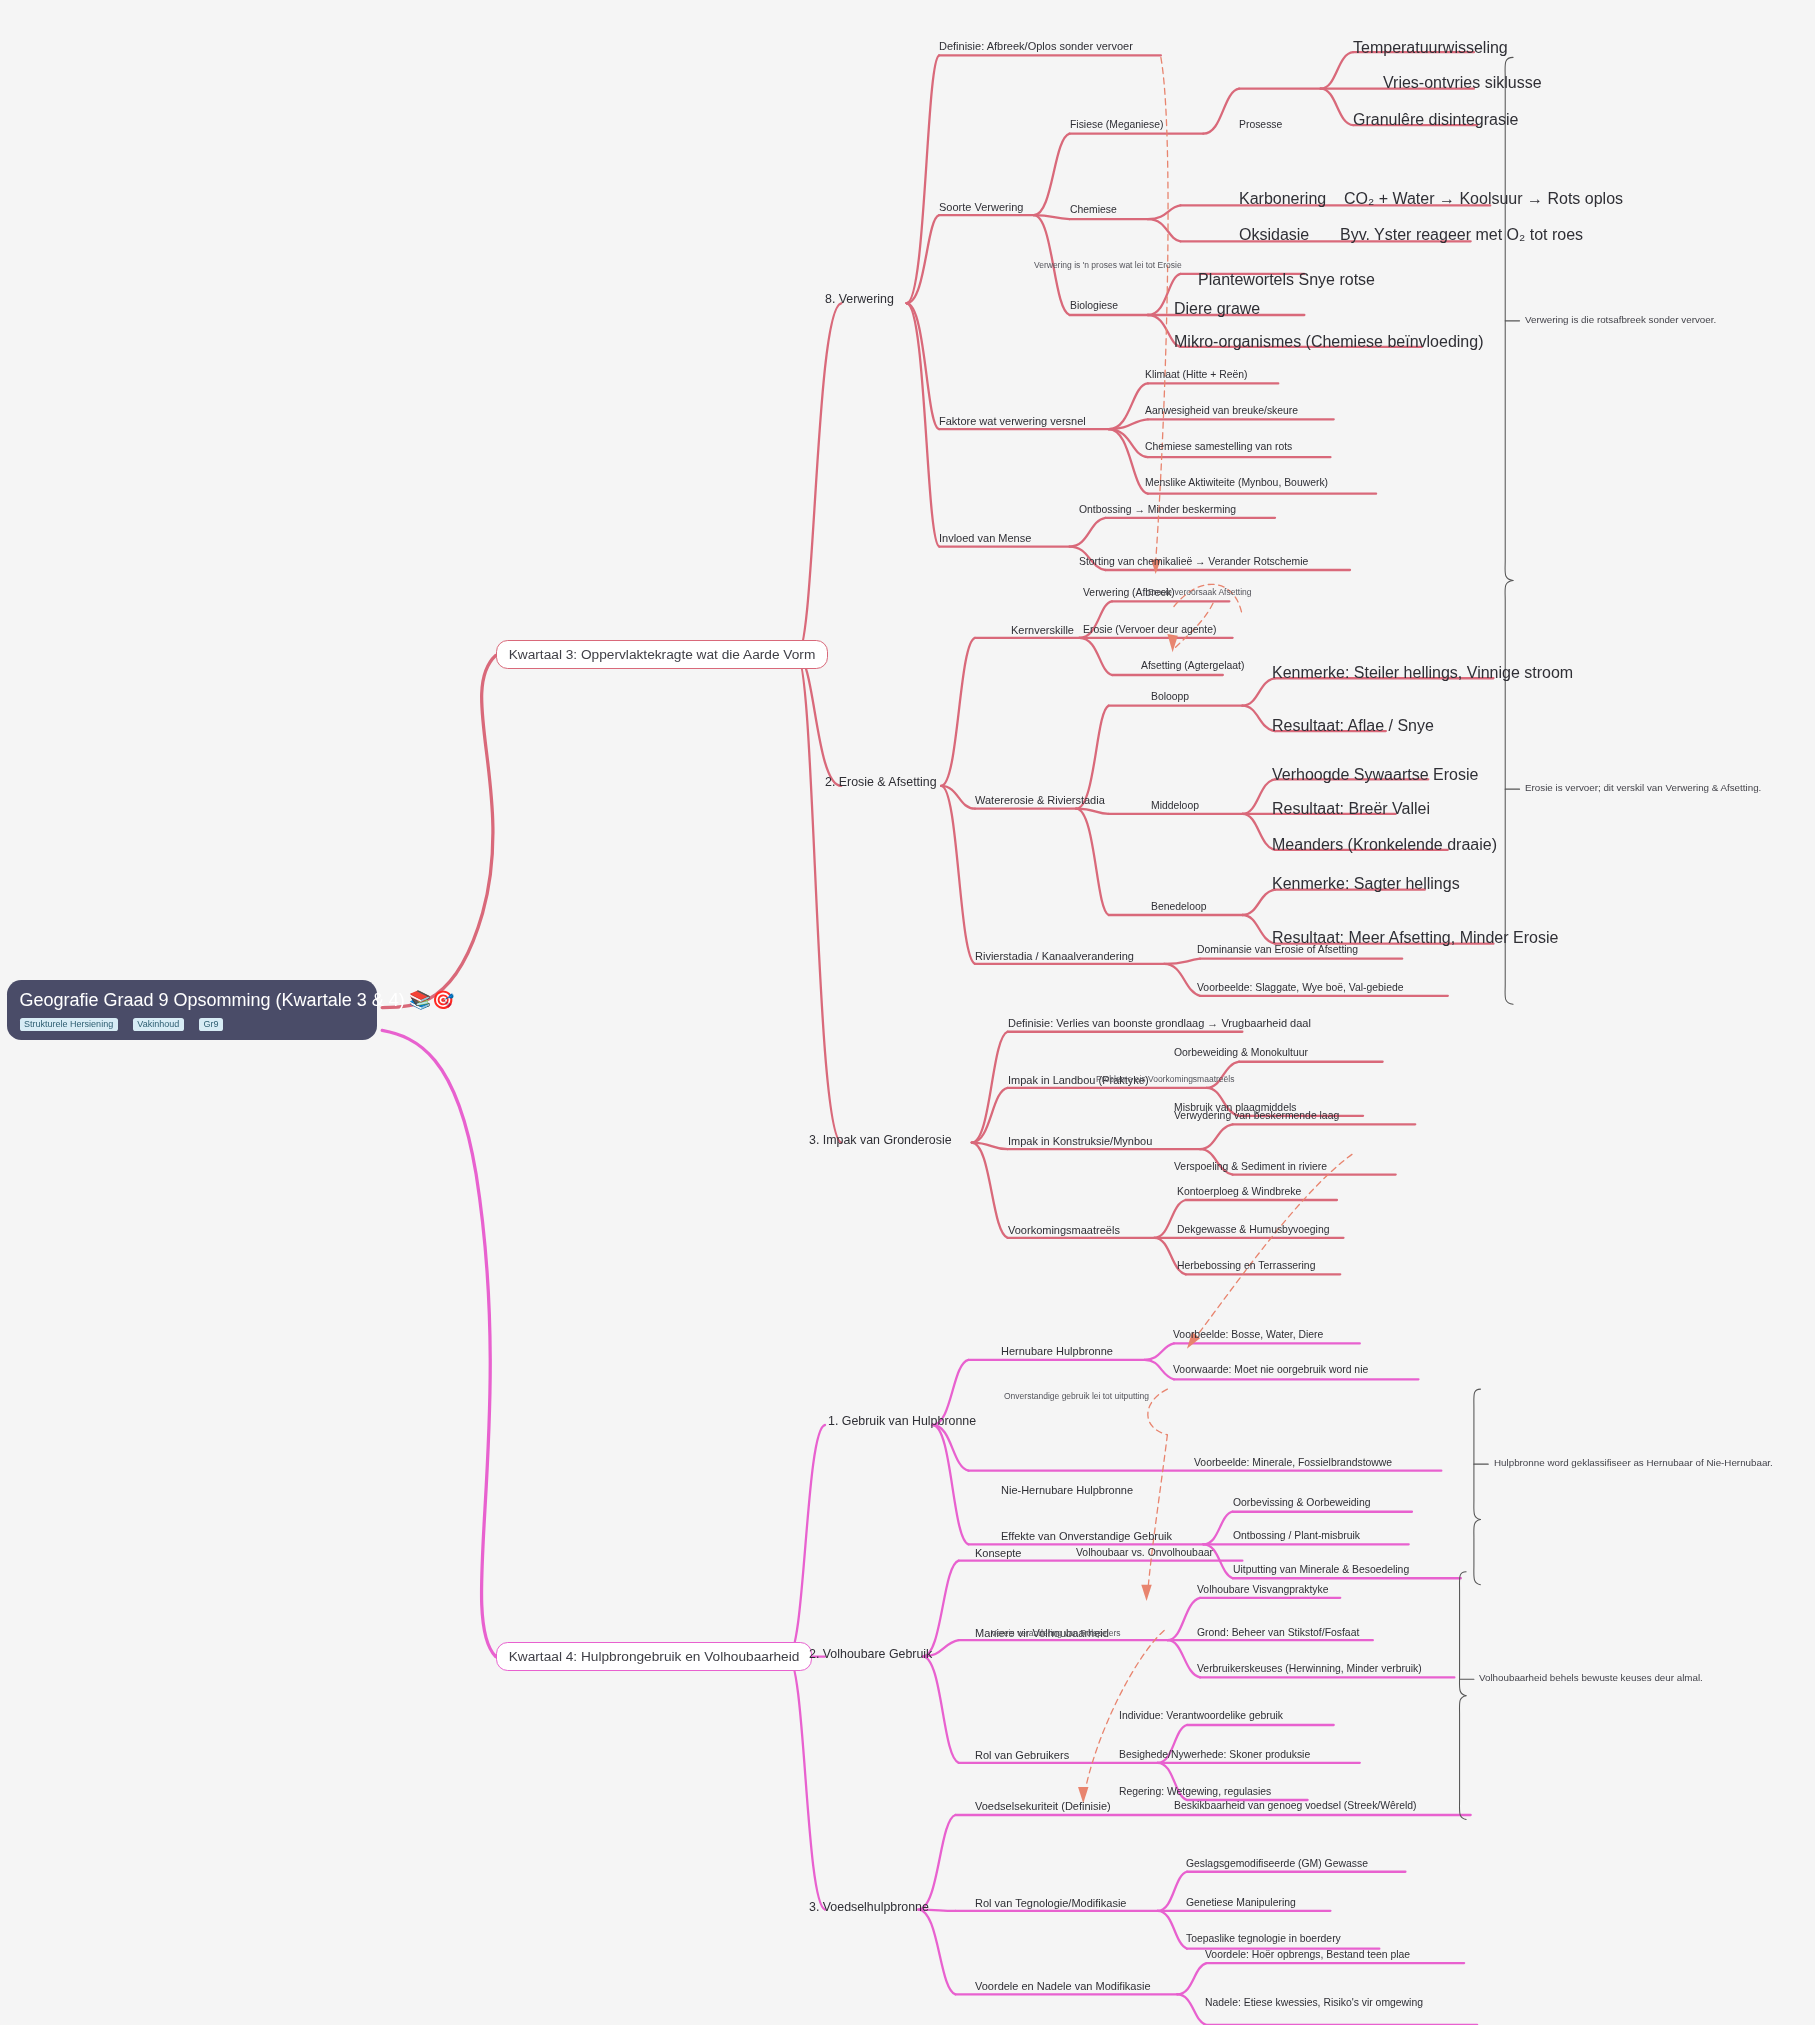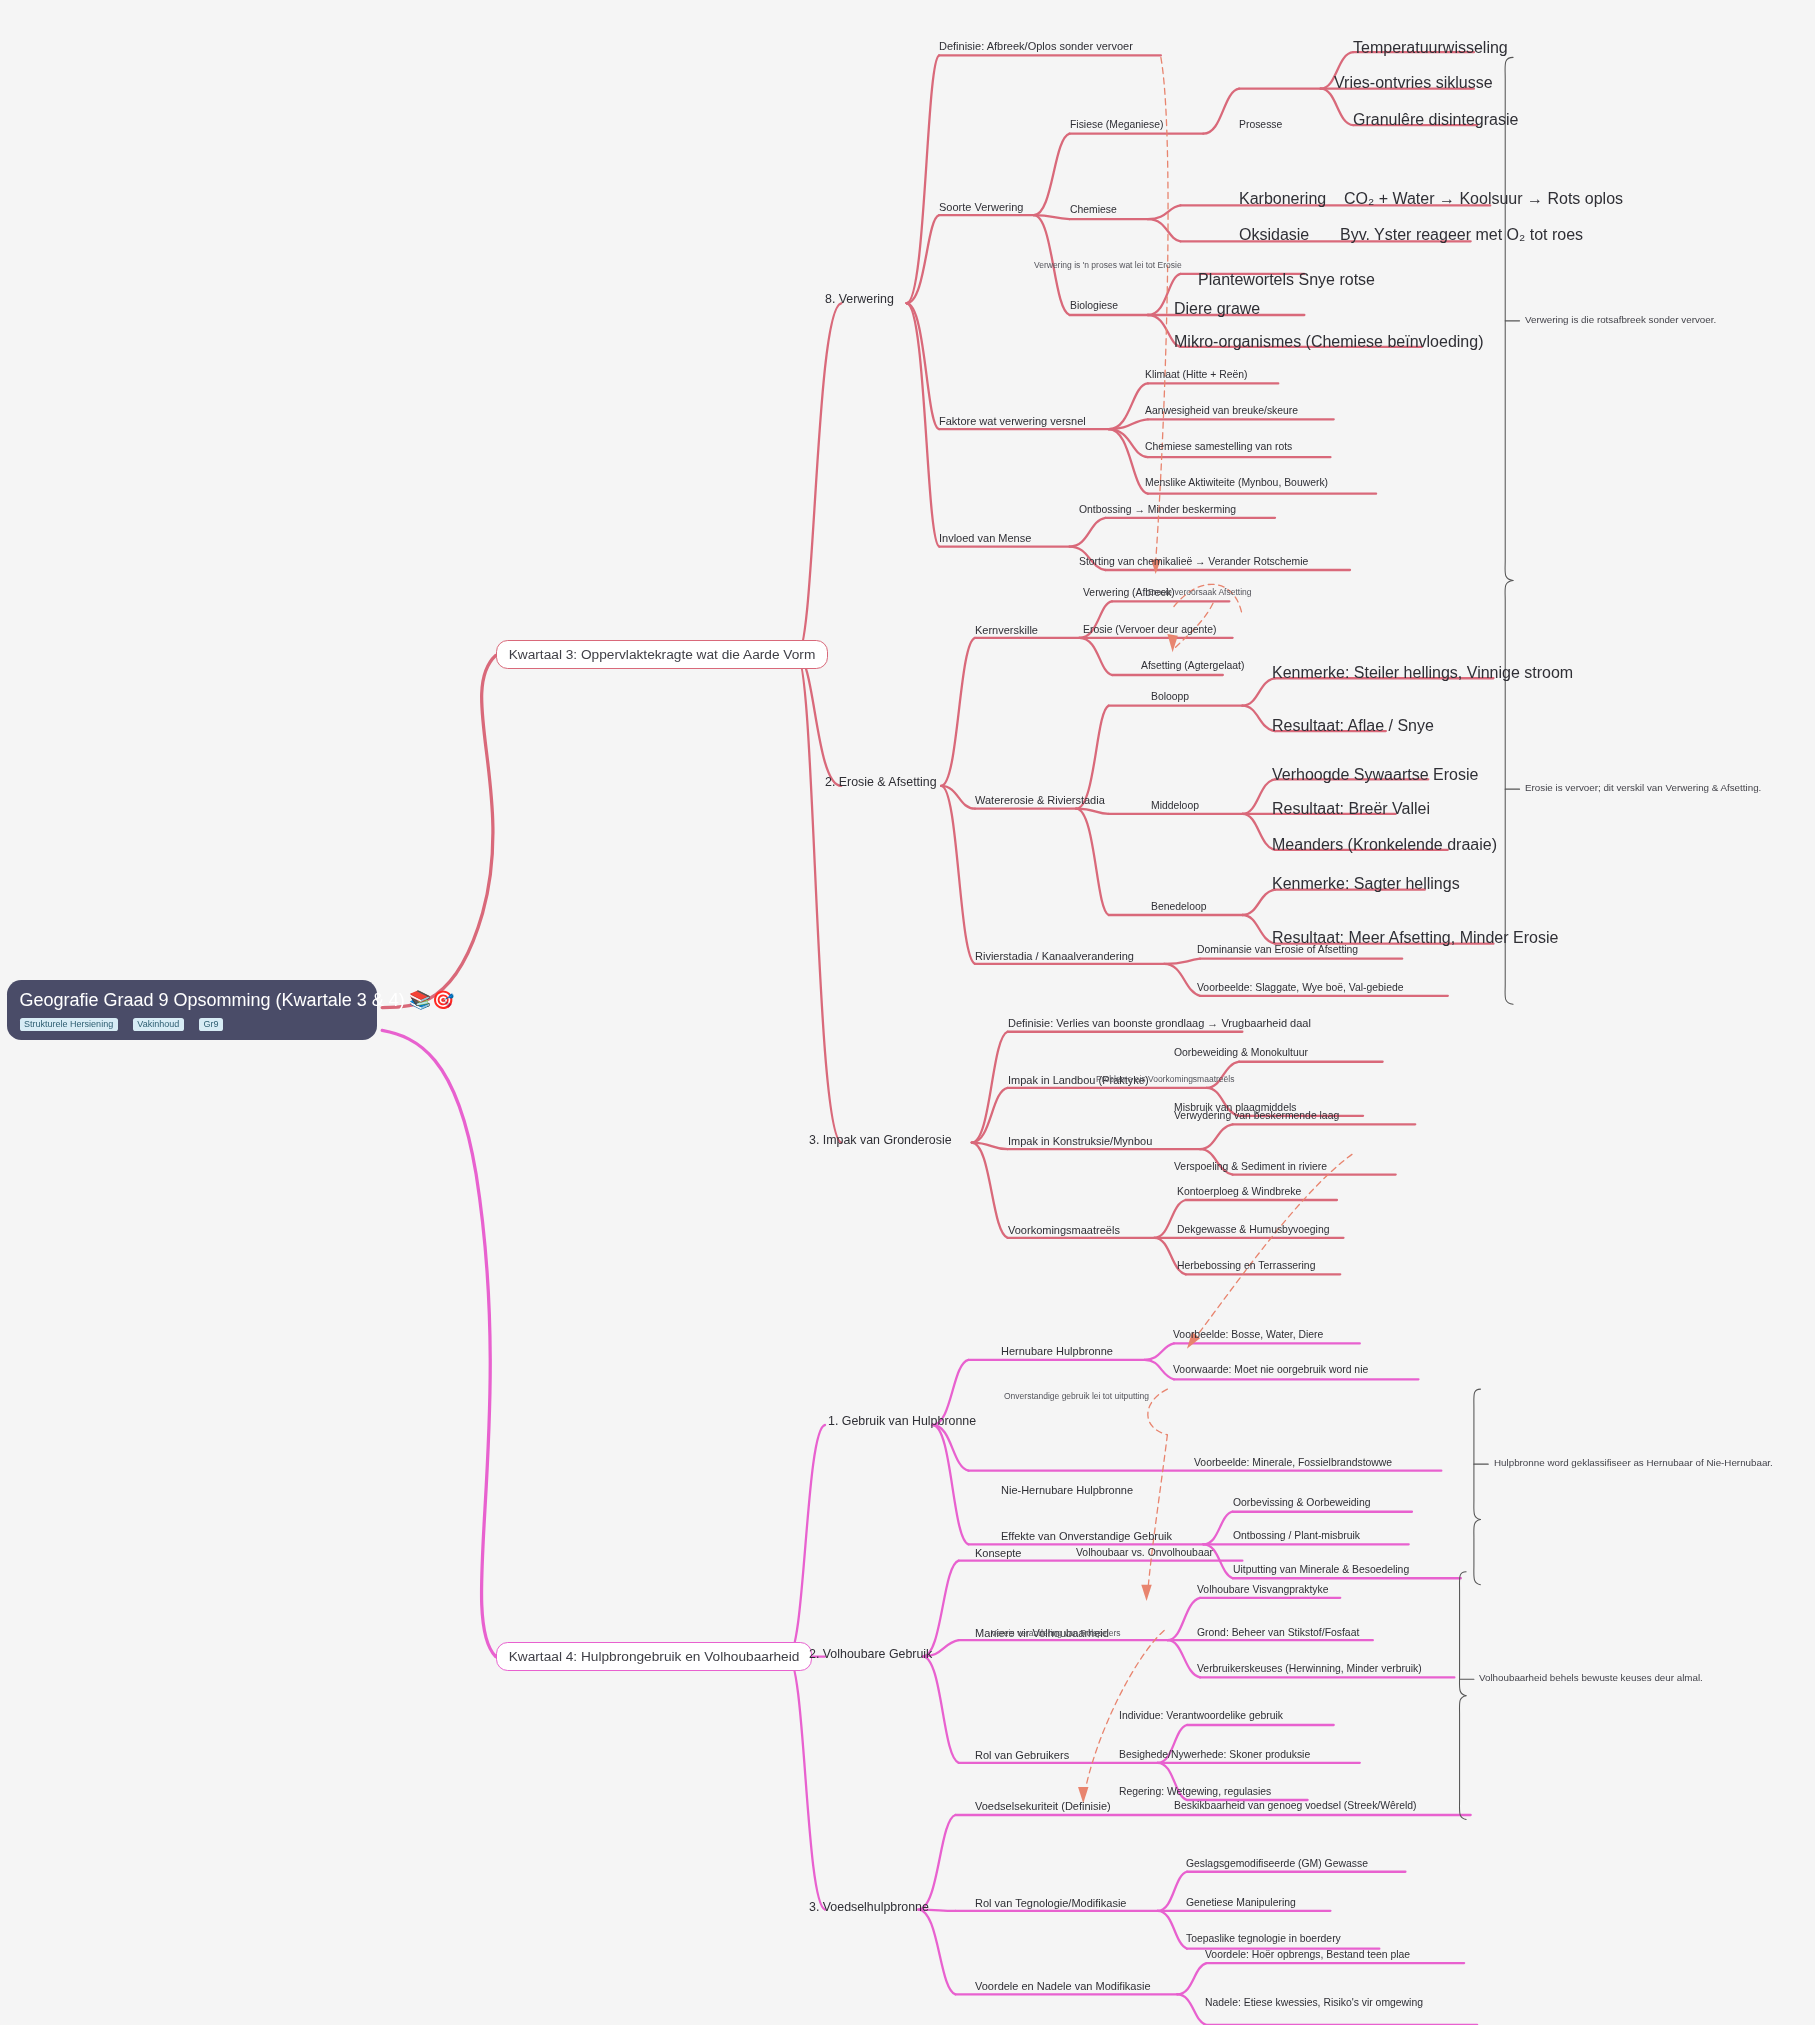--- a/index.html
+++ b/index.html
@@ -283,41 +283,41 @@
   <div class="node n-l2" style="left:809px;top:1134px;">3. Impak van Gronderosie</div>
   <div class="node n-l2" style="left:809px;top:1415px;margin-left:19px;">1. Gebruik van Hulpbronne</div>
   <div class="node n-l2" style="left:809px;top:1648px;">2. Volhoubare Gebruik</div>
   <div class="node n-l2" style="left:809px;top:1901px;">3. Voedselhulpbronne</div>
 
   <div class="node n-l3" style="left:939px;top:40px;">Definisie: Afbreek/Oplos sonder vervoer</div>
   <div class="node n-l3" style="left:939px;top:201px;">Soorte Verwering</div>
   <div class="node n-l4" style="left:1070px;top:119px;">Fisiese (Meganiese)</div>
   <div class="node n-l4" style="left:1239px;top:119px;">Prosesse</div>
   <div class="node n-l5" style="left:1353px;top:39px;">Temperatuurwisseling</div>
-  <div class="node n-l5" style="left:1334px;top:74px;">Vries-ontvries siklusse</div>
+  <div class="node n-l5" style="left:1383px;top:74px;">Vries-ontvries siklusse</div>
   <div class="node n-l5" style="left:1353px;top:111px;">Granulêre disintegrasie</div>
   <div class="node n-l4" style="left:1070px;top:204px;">Chemiese</div>
   <div class="node n-l5" style="left:1239px;top:190px;">Karbonering</div>
   <div class="node n-l5" style="left:1344px;top:190px;">CO₂ + Water → Koolsuur → Rots oplos</div>
   <div class="node n-l5" style="left:1239px;top:226px;">Oksidasie</div>
   <div class="node n-l5" style="left:1340px;top:226px;">Byv. Yster reageer met O₂ tot roes</div>
   <div class="node n-l4" style="left:1070px;top:300px;">Biologiese</div>
   <div class="node n-l5" style="left:1174px;top:271px;padding-left:24px;">Plantewortels Snye rotse</div>
   <div class="node n-l5" style="left:1174px;top:300px;">Diere grawe</div>
   <div class="node n-l5" style="left:1174px;top:333px;">Mikro-organismes (Chemiese beïnvloeding)</div>
   <div class="node n-l3" style="left:939px;top:415px;">Faktore wat verwering versnel</div>
   <div class="node n-l4" style="left:1145px;top:369px;">Klimaat (Hitte + Reën)</div>
   <div class="node n-l4" style="left:1145px;top:405px;">Aanwesigheid van breuke/skeure</div>
   <div class="node n-l4" style="left:1145px;top:441px;">Chemiese samestelling van rots</div>
   <div class="node n-l4" style="left:1145px;top:477px;">Menslike Aktiwiteite (Mynbou, Bouwerk)</div>
   <div class="node n-l3" style="left:939px;top:532px;">Invloed van Mense</div>
   <div class="node n-l4" style="left:1079px;top:504px;">Ontbossing → Minder beskerming</div>
   <div class="node n-l4" style="left:1079px;top:556px;">Storting van chemikalieë → Verander Rotschemie</div>
 
-  <div class="node n-l3" style="left:940px;top:624px;padding-left:35px;">Kernverskille</div>
+  <div class="node n-l3" style="left:976px;top:624px;padding-left:35px;">Kernverskille</div>
   <div class="node n-l4" style="left:1083px;top:587px;">Verwering (Afbreek)</div>
   <div class="node n-l4" style="left:1083px;top:624px;">Erosie (Vervoer deur agente)</div>
   <div class="node n-l4" style="left:1141px;top:660px;">Afsetting (Agtergelaat)</div>
   <div class="node n-l3" style="left:975px;top:794px;">Watererosie &amp; Rivierstadia</div>
   <div class="node n-l4" style="left:1151px;top:691px;">Boloopp</div>
   <div class="node n-l5" style="left:1272px;top:664px;">Kenmerke: Steiler hellings, Vinnige stroom</div>
   <div class="node n-l5" style="left:1272px;top:717px;">Resultaat: Aflae / Snye</div>
   <div class="node n-l4" style="left:1151px;top:800px;">Middeloop</div>
   <div class="node n-l5" style="left:1272px;top:766px;">Verhoogde Sywaartse Erosie</div>
   <div class="node n-l5" style="left:1272px;top:800px;">Resultaat: Breër Vallei</div>

